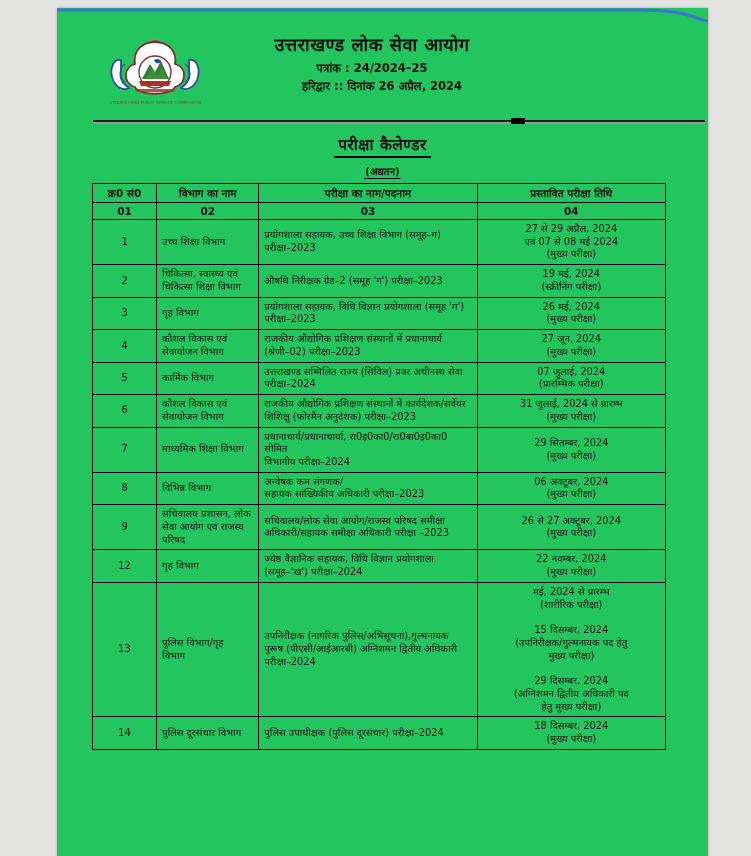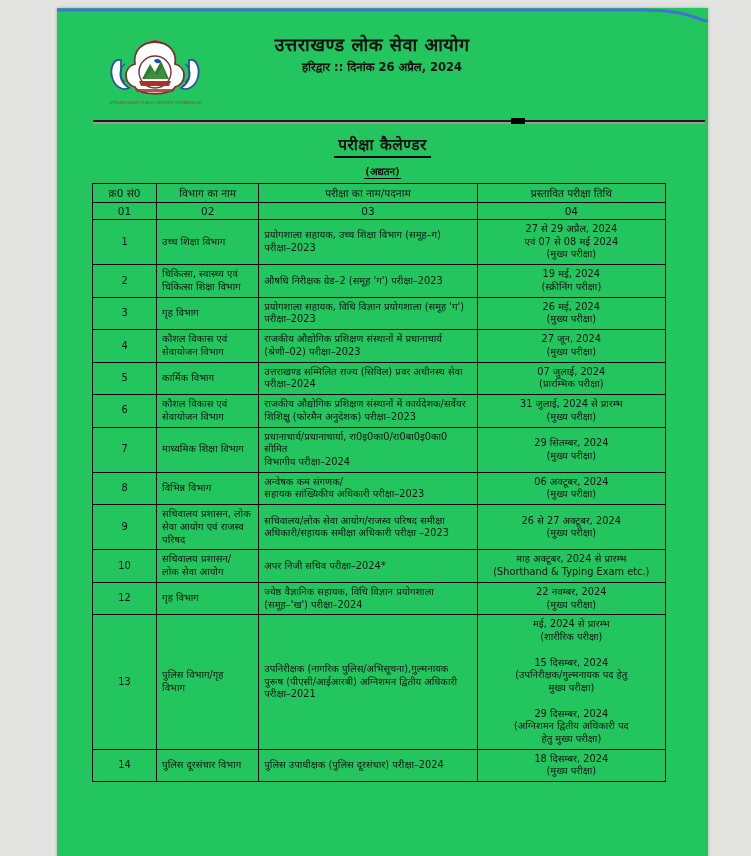--- a/index.html
+++ b/index.html
@@ -30,21 +30,21 @@
   
   .title-wrap{text-align:center;margin-top:5px;}
   .doc-title{display:inline-block;font-size:15.5px;font-weight:700;
     border-bottom:2px solid #000;padding:12px 4px 1px 4px;letter-spacing:.5px;}
   .doc-subtitle{margin-top:2px;}
   .doc-subtitle span{display:inline-block;font-size:10px;font-weight:700;
     border-bottom:1.5px solid #000;padding:0 1px 0 1px;}
   
   table.cal{border-collapse:collapse;margin:4px 0 0 35px;width:574px;table-layout:fixed;}
   table.cal th,table.cal td{border:1px solid #000;}
-  table.cal th{font-size:10.5px;font-weight:400;padding:2px 2px;text-align:center;}
+  table.cal th{font-size:10.5px;font-weight:700;padding:2px 2px;text-align:center;}
   table.cal td{font-size:9.8px;padding:3px 5px;vertical-align:middle;
     white-space:pre-line;line-height:1.3;}
   .w-sno{width:64px;}.w-dept{width:102px;}.w-exam{width:218px;}.w-date{width:188px;}
   td.col-sno{text-align:center;font-size:11px;}
   td.col-dept{padding-left:8px;}
   td.col-exam{padding-left:8px;}
   td.col-date{text-align:center;}
   
   .notes{margin:12px 0 0 52px;font-size:10.3px;font-weight:700;line-height:1.65;}
   .notes .n2{margin-left:29px;}
@@ -82,20 +82,21 @@
 
         <path d="M49,26 C52,24 56,25 56,28 C54,30 50,30 49,26 Z" fill="#1a4faa"></path>
 
         <path d="M34,47 L66,47 L64,52 L36,52 Z" fill="#b03026"></path>
         <path d="M30,55 L70,55 L68,58 L32,58 Z" fill="#b03026" opacity="0.85"></path>
 
         <text x="50" y="70" font-size="4" fill="#c0392b" text-anchor="middle">UTTARAKHAND PUBLIC SERVICE COMMISSION</text>
       </svg>
       <div class="head-text">
         <div class="org-name">उत्तराखण्ड लोक सेवा आयोग</div>
+        <div class="letter-no">पत्रांक : 24/2024–25</div>
         <div class="place-date">हरिद्वार :: दिनांक  26 अप्रैल, 2024</div>
       </div>
     </div>
 
     <div class="rule">
       <div class="l1"></div>
         <div class="l2"></div>
         <div class="blob"></div>
     </div>
 
@@ -197,42 +198,34 @@
             <td class="col-sno">9</td>
             <td class="col-dept">सचिवालय प्रशासन, लोक
 सेवा आयोग एवं राजस्व
 परिषद</td>
             <td class="col-exam">सचिवालय/लोक सेवा आयोग/राजस्व परिषद समीक्षा
 अधिकारी/सहायक समीक्षा अधिकारी परीक्षा –2023</td>
             <td class="col-date">26 से 27 अक्टूबर, 2024
 (मुख्य परीक्षा)</td>
           </tr>
           <tr>
-            <td class="col-sno">10</td>
-            <td class="col-dept">सचिवालय प्रशासन/
-लोक सेवा आयोग</td>
-            <td class="col-exam">अपर निजी सचिव परीक्षा–2024*</td>
-            <td class="col-date">माह अक्टूबर, 2024 से प्रारम्भ
-(Shorthand &amp; Typing Exam etc.)</td>
-          </tr>
-          <tr>
             <td class="col-sno">12</td>
             <td class="col-dept">गृह विभाग</td>
             <td class="col-exam">ज्येष्ठ वैज्ञानिक सहायक, विधि विज्ञान प्रयोगशाला
 (समूह–'ख') परीक्षा–2024</td>
             <td class="col-date">22 नवम्बर, 2024
 (मुख्य परीक्षा)</td>
           </tr>
           <tr>
             <td class="col-sno">13</td>
             <td class="col-dept">पुलिस विभाग/गृह
 विभाग</td>
             <td class="col-exam">उपनिरीक्षक (नागरिक पुलिस/अभिसूचना),गुल्मनायक
 पुरूष (पीएसी/आईआरबी) अग्निशमन द्वितीय अधिकारी
-परीक्षा–2021</td>
+परीक्षा–2024</td>
             <td class="col-date">मई, 2024 से प्रारम्भ
 (शारीरिक परीक्षा)
 
 15 दिसम्बर, 2024
 (उपनिरीक्षक/गुल्मनायक पद हेतु
 मुख्य परीक्षा)
 
 29 दिसम्बर, 2024
 (अग्निशमन द्वितीय अधिकारी पद
 हेतु मुख्य परीक्षा)</td>

